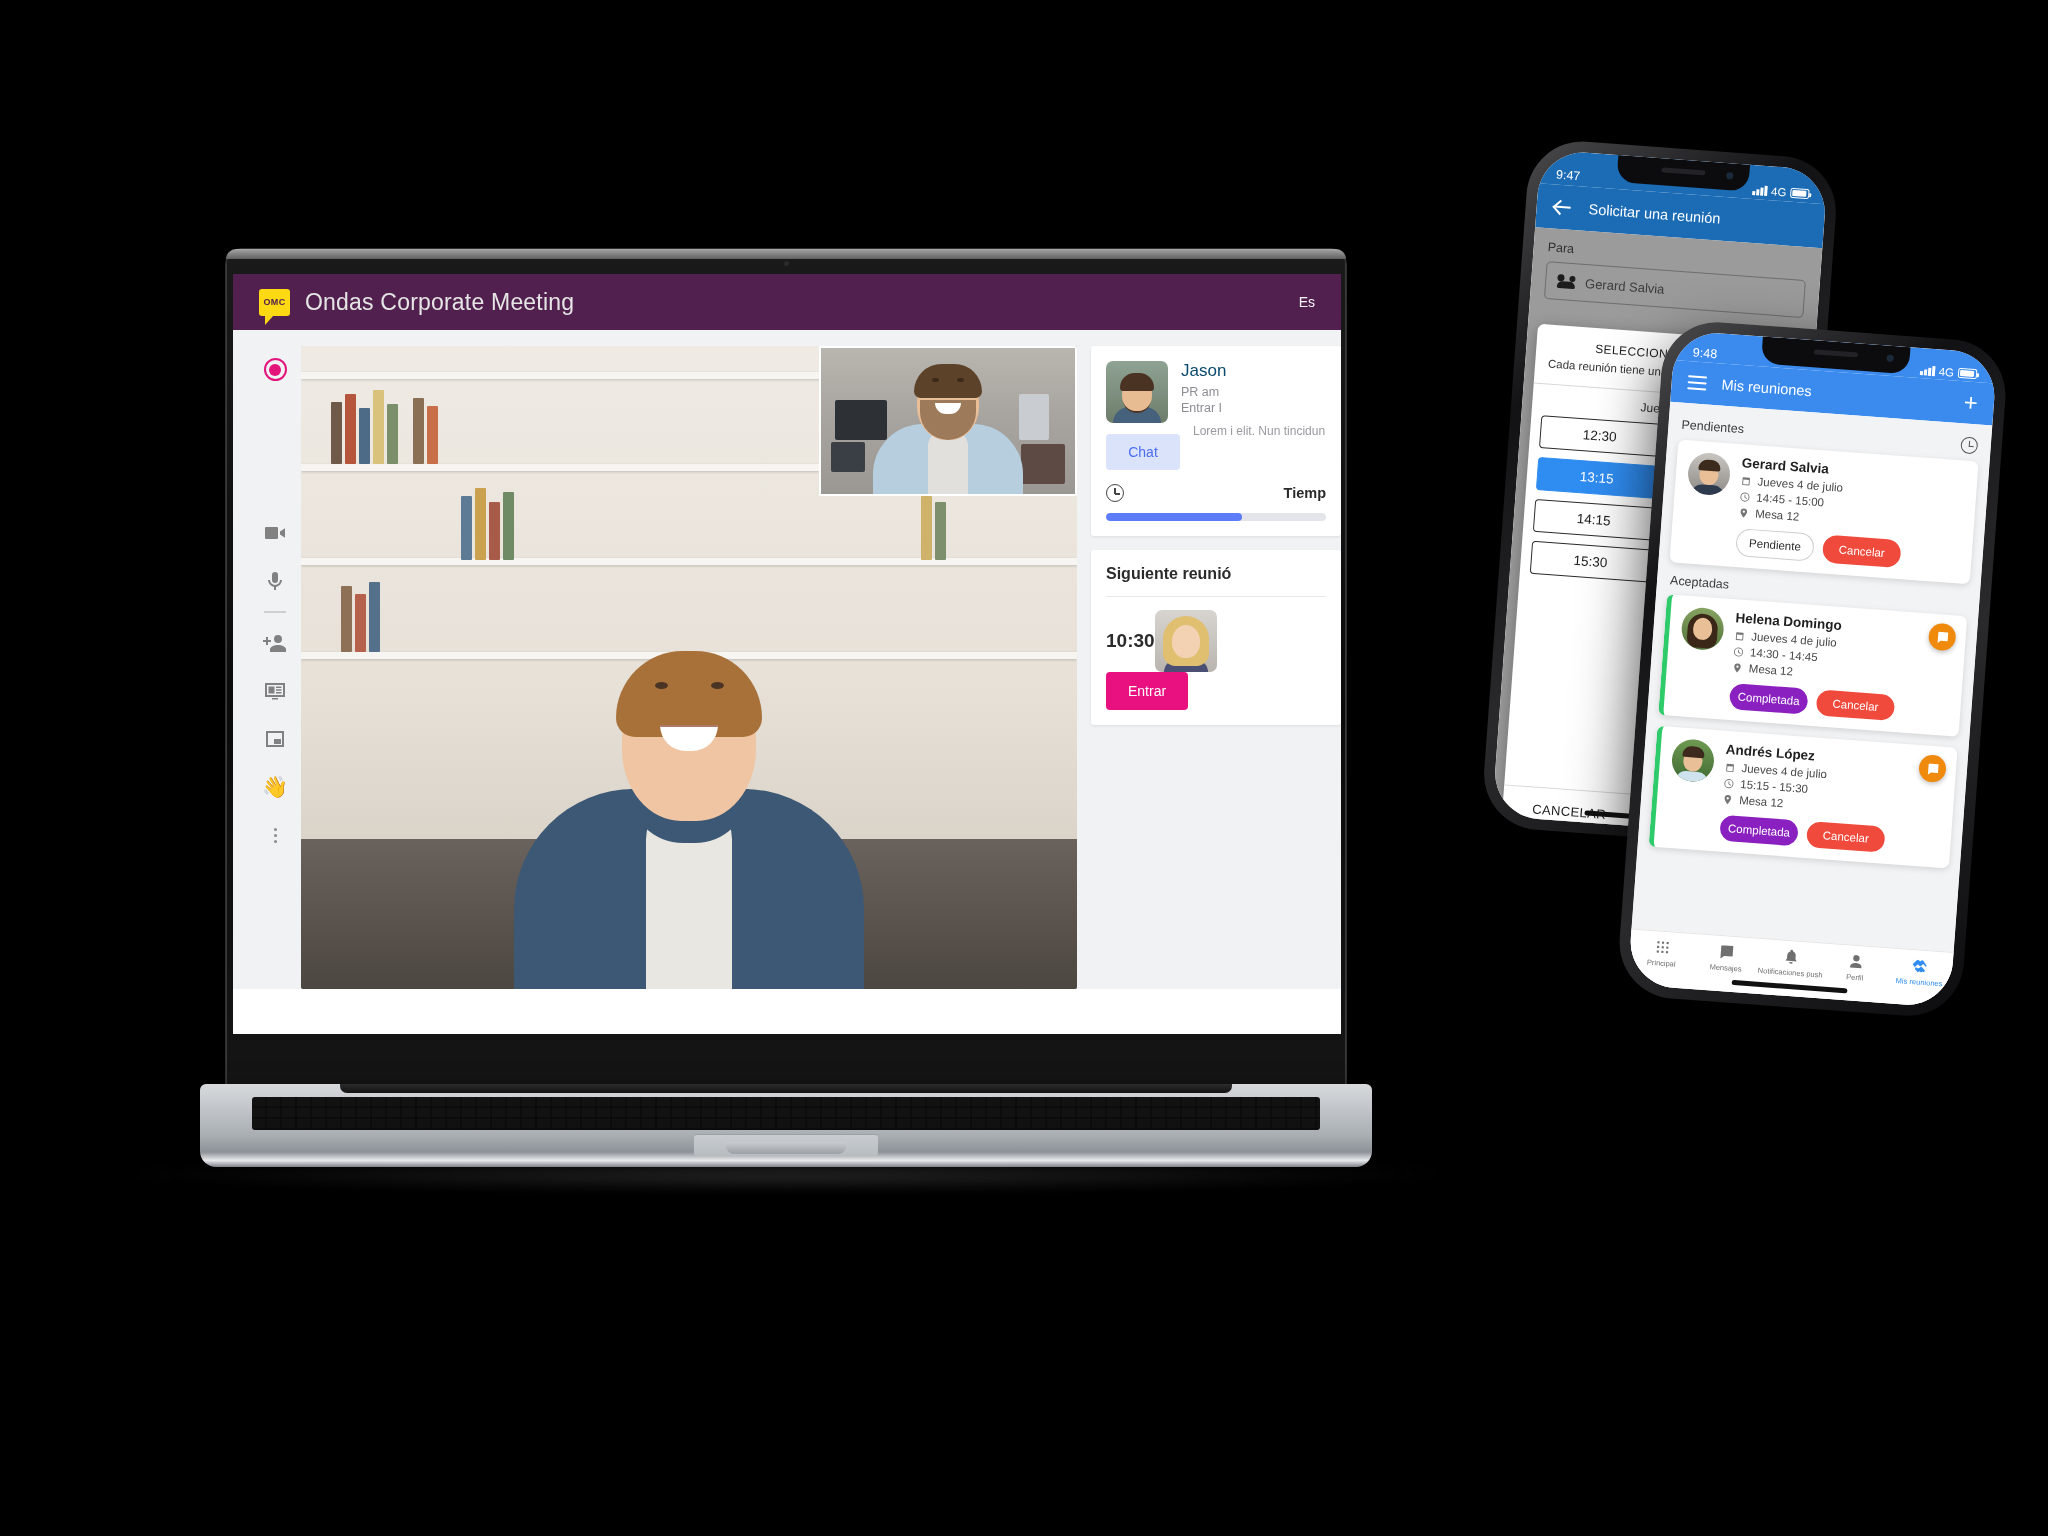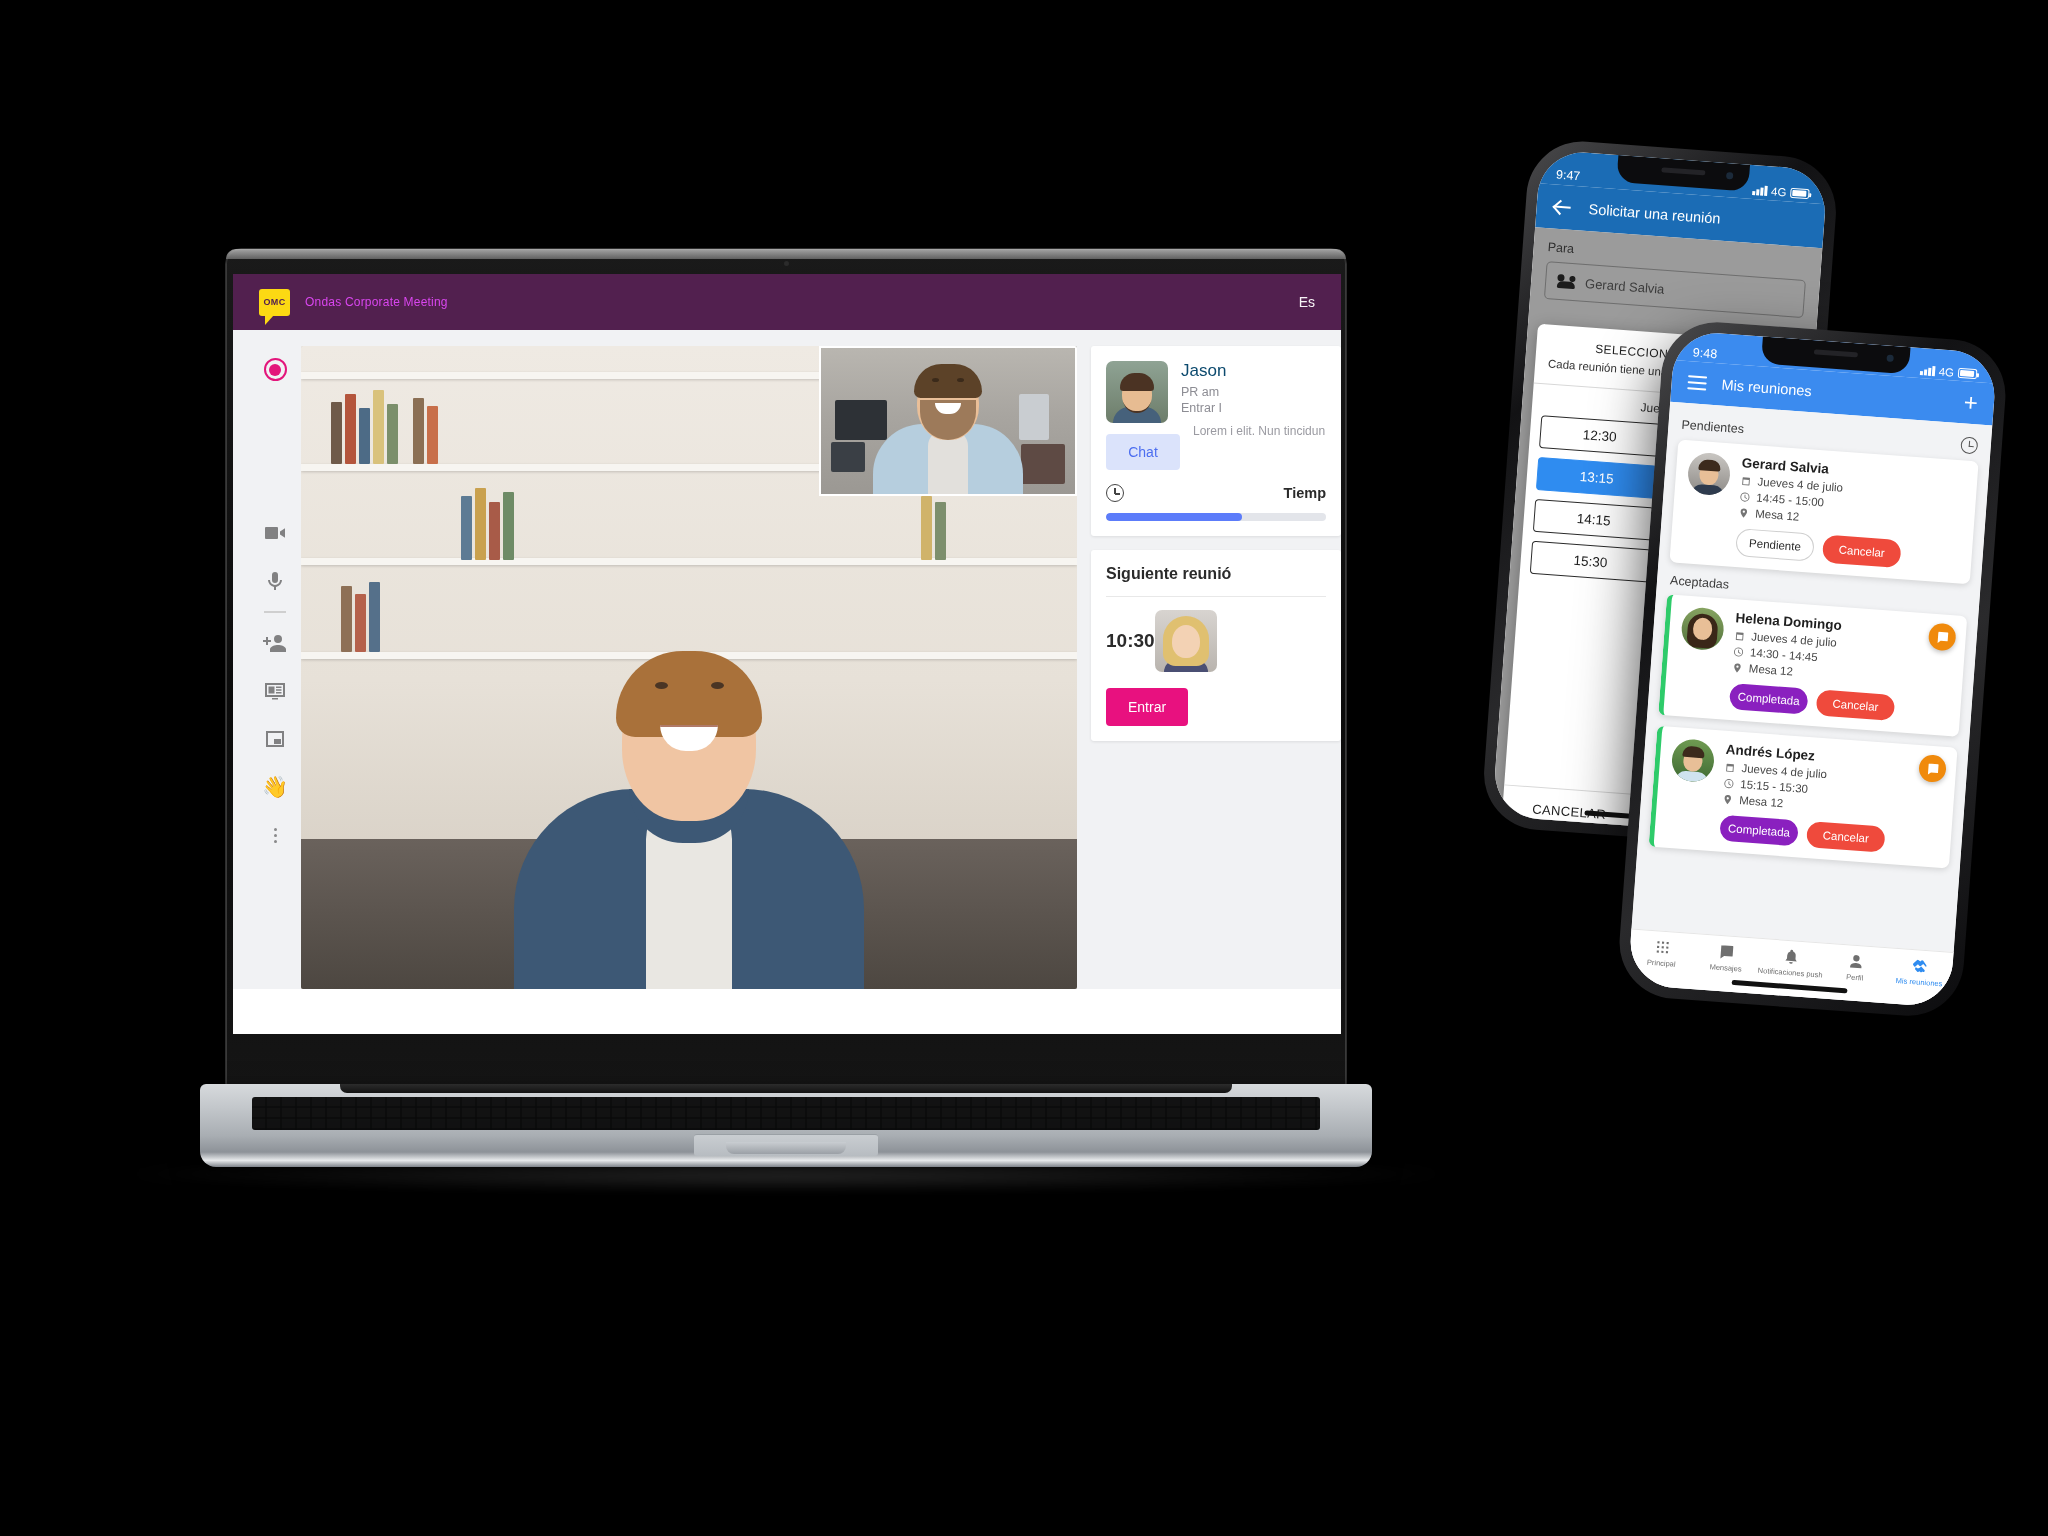--- a/index.html
+++ b/index.html
@@ -74,21 +74,21 @@
     justify-content:space-between;
   }
   .brand{ display:flex; align-items:center; gap:15px; }
   .logo{
     width:31px;height:27px;background:#fcd913;border-radius:3px;position:relative;
     display:flex;align-items:center;justify-content:center;
     font-size:9px;font-weight:bold;color:#52204f;letter-spacing:.3px;
   }
   .logo::after{content:"";position:absolute;left:6px;bottom:-9px;width:0;height:0;
     border-left:9px solid #fcd913;border-bottom:10px solid transparent;}
-  .brand-title{color:#d946ef;font-size:12px;letter-spacing:.2px;}
+  .brand-title{color:#e5e5e5;font-size:23px;letter-spacing:.2px;}
   .header-right{color:#fff;font-size:14px;opacity:.95;}
 
   .app-nav{
     height:45px;background:#fff;border-bottom:1px solid #e6e6e6;
     display:flex;align-items:center;justify-content:center;gap:33px;
   }
   .nav-item{font-size:13.5px;color:#5d5d5d;white-space:nowrap;}
   .nav-item.active{color:#6b2566;font-weight:bold;}
 
   .app-body{display:flex;height:659px;background:#f1f2f4;}
@@ -191,21 +191,21 @@
   .next-row{display:flex;align-items:center;}
   .next-time{font-size:19px;font-weight:bold;color:#2b2b2b;}
   .avatar-sq.f{background:linear-gradient(180deg,#d8d4d0,#b9b4ae);}
   .f-hair{position:absolute;left:50%;bottom:6px;transform:translateX(-50%);
      width:46px;height:50px;border-radius:26px 26px 14px 14px;background:#e0c070;}
   .f-head{position:absolute;left:50%;bottom:14px;transform:translateX(-50%);
      width:28px;height:33px;border-radius:50% 50% 46% 46%;background:#f3d2b4;}
   .f-body{position:absolute;left:50%;bottom:0;transform:translateX(-50%);
      width:44px;height:12px;border-radius:20px 20px 0 0;background:#4a4f73;}
   .enter-btn{
-    margin-top:16px;background:#e8117f;color:#fff;border:none;border-radius:4px;
+    margin-top:0;background:#e8117f;color:#fff;border:none;border-radius:4px;
     font-size:14px;padding:11px 22px;cursor:pointer;font-family:"Liberation Sans",sans-serif;
   }
 
   
   .phone{position:absolute;}
   .phone .frame{
     position:absolute;inset:0;background:linear-gradient(135deg,#4a4a4c,#121214 28%,#2a2a2c 60%,#0c0c0e);
     border-radius:56px; box-shadow:0 24px 60px rgba(0,0,0,.7);
     padding:11px;
   }

